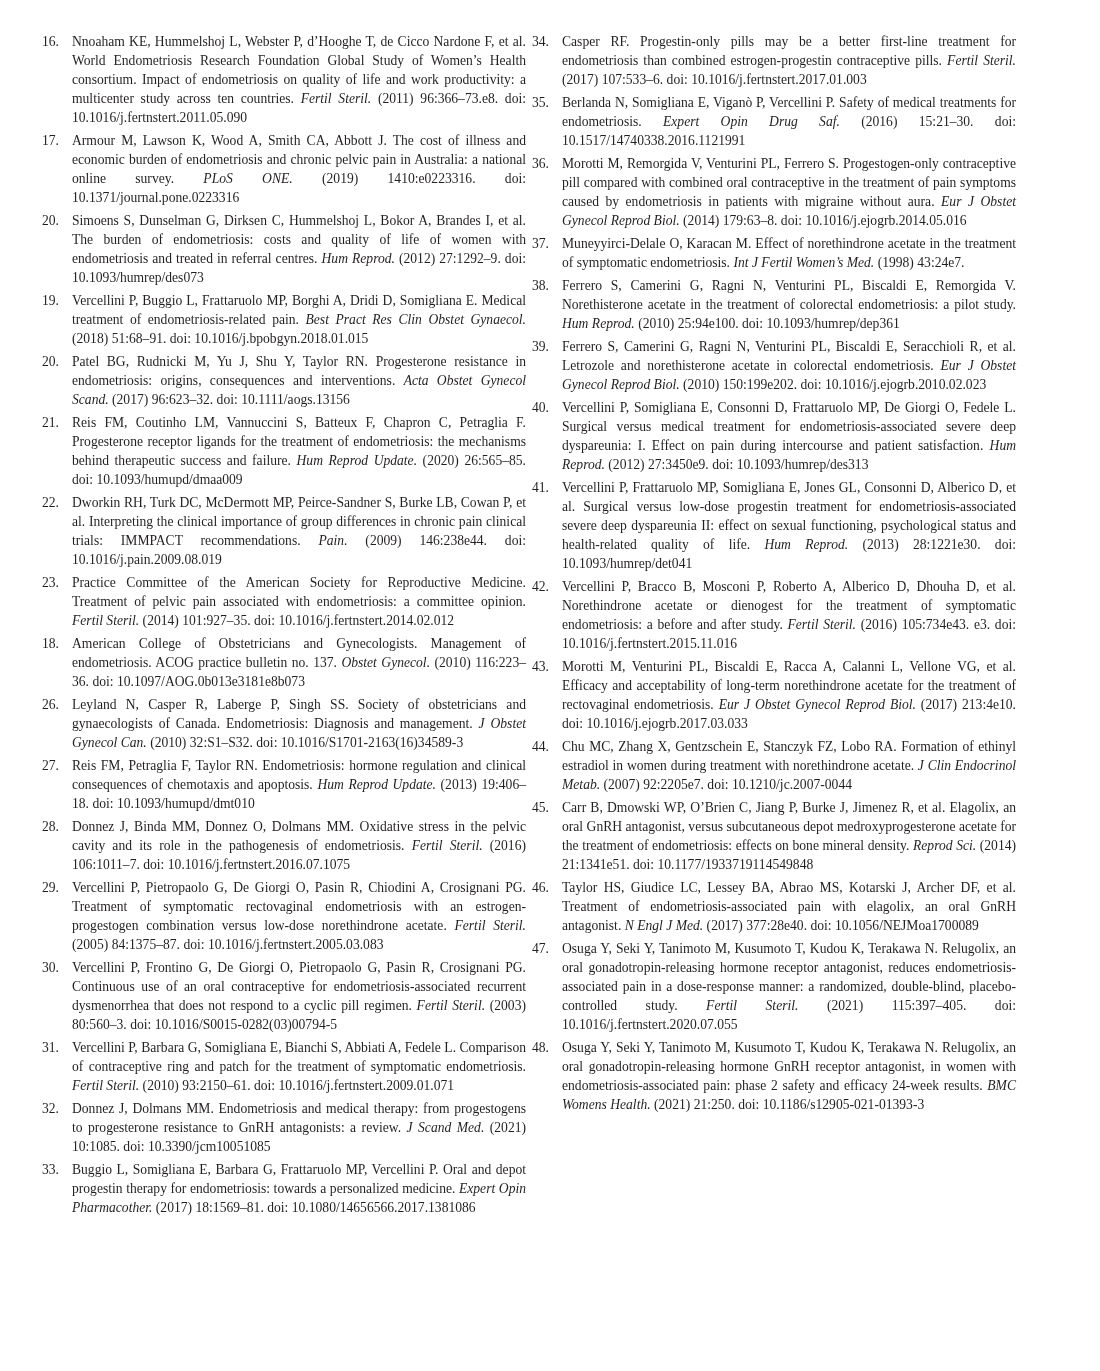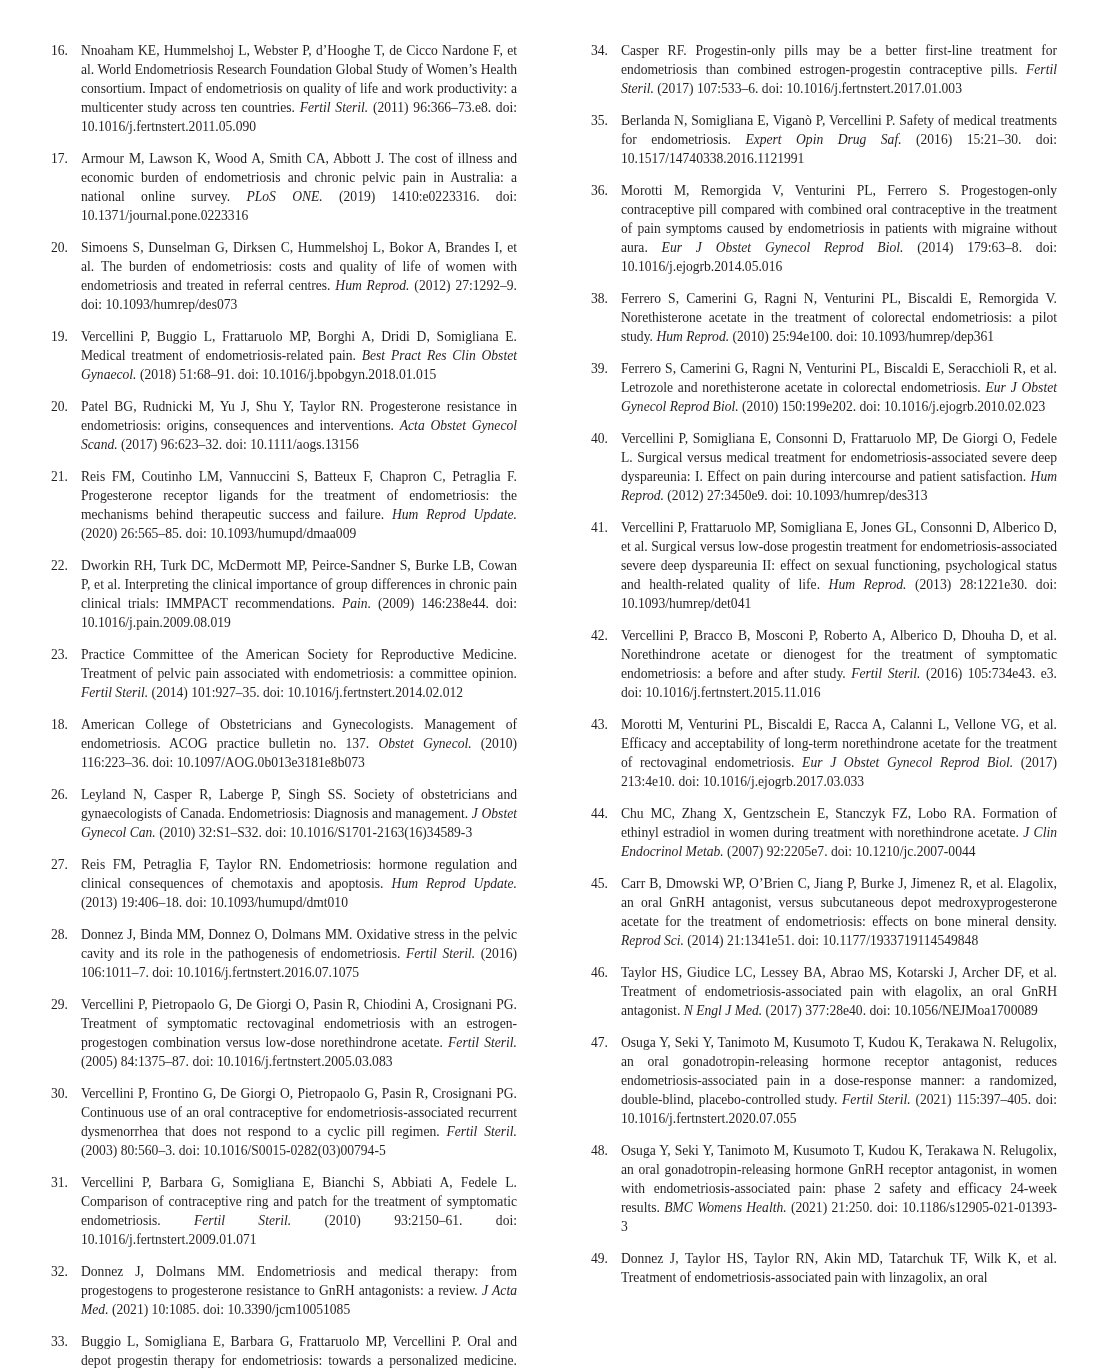--- a/index.html
+++ b/index.html
@@ -1,23 +1,23 @@
 <!DOCTYPE html>
 <html><head>
 <meta charset="utf-8">
 <style>
   html, body { margin: 0; padding: 0; background: #ffffff; }
   body { width: 1100px; height: 1371px; position: relative; overflow: hidden;
          font-family: "Liberation Serif", "DejaVu Serif", serif; color: #231f20; }
   .col { position: absolute; top: 28px; width: 492px; }
   .col.left { left: 38px; }
-  .col.right { left: 578px; }
+  .col.right { left: 528px; }
   ol.refs { list-style: none; margin: 0; padding: 0; }
   li.ref { position: relative; padding-left: 30px; font-size: 13.6px; line-height: 19px;
-           text-align: justify; margin: 13px; }
+           text-align: justify; margin: 4px; }
   li.ref .num { position: absolute; left: 0; top: 0; }
   li.ref .journal { font-style: italic; }
 </style>
 </head>
 <body>
 
 <div class="col left">
   <ol class="refs" id="refs-left">
       <li class="ref"><span class="num">16.</span><span>Nnoaham KE, Hummelshoj L, Webster P, d’Hooghe T, de Cicco Nardone F, et al. World Endometriosis Research Foundation Global Study of Women’s Health consortium. Impact of endometriosis on quality of life and work productivity: a multicenter study across ten countries. </span><span class="journal">Fertil Steril.</span><span> (2011) 96:366–73.e8. doi: 10.1016/j.fertnstert.2011.05.090</span></li>
       <li class="ref"><span class="num">17.</span><span>Armour M, Lawson K, Wood A, Smith CA, Abbott J. The cost of illness and economic burden of endometriosis and chronic pelvic pain in Australia: a national online survey. </span><span class="journal">PLoS ONE.</span><span> (2019) 1410:e0223316. doi: 10.1371/journal.pone.0223316</span></li>
@@ -27,35 +27,35 @@
       <li class="ref"><span class="num">21.</span><span>Reis FM, Coutinho LM, Vannuccini S, Batteux F, Chapron C, Petraglia F. Progesterone receptor ligands for the treatment of endometriosis: the mechanisms behind therapeutic success and failure. </span><span class="journal">Hum Reprod Update.</span><span> (2020) 26:565–85. doi: 10.1093/humupd/dmaa009</span></li>
       <li class="ref"><span class="num">22.</span><span>Dworkin RH, Turk DC, McDermott MP, Peirce-Sandner S, Burke LB, Cowan P, et al. Interpreting the clinical importance of group differences in chronic pain clinical trials: IMMPACT recommendations. </span><span class="journal">Pain.</span><span> (2009) 146:238e44. doi: 10.1016/j.pain.2009.08.019</span></li>
       <li class="ref"><span class="num">23.</span><span>Practice Committee of the American Society for Reproductive Medicine. Treatment of pelvic pain associated with endometriosis: a committee opinion. </span><span class="journal">Fertil Steril.</span><span> (2014) 101:927–35. doi: 10.1016/j.fertnstert.2014.02.012</span></li>
       <li class="ref"><span class="num">18.</span><span>American College of Obstetricians and Gynecologists. Management of endometriosis. ACOG practice bulletin no. 137. </span><span class="journal">Obstet Gynecol.</span><span> (2010) 116:223–36. doi: 10.1097/AOG.0b013e3181e8b073</span></li>
       <li class="ref"><span class="num">26.</span><span>Leyland N, Casper R, Laberge P, Singh SS. Society of obstetricians and gynaecologists of Canada. Endometriosis: Diagnosis and management. </span><span class="journal">J Obstet Gynecol Can.</span><span> (2010) 32:S1–S32. doi: 10.1016/S1701-2163(16)34589-3</span></li>
       <li class="ref"><span class="num">27.</span><span>Reis FM, Petraglia F, Taylor RN. Endometriosis: hormone regulation and clinical consequences of chemotaxis and apoptosis. </span><span class="journal">Hum Reprod Update.</span><span> (2013) 19:406–18. doi: 10.1093/humupd/dmt010</span></li>
       <li class="ref"><span class="num">28.</span><span>Donnez J, Binda MM, Donnez O, Dolmans MM. Oxidative stress in the pelvic cavity and its role in the pathogenesis of endometriosis. </span><span class="journal">Fertil Steril.</span><span> (2016) 106:1011–7. doi: 10.1016/j.fertnstert.2016.07.1075</span></li>
       <li class="ref"><span class="num">29.</span><span>Vercellini P, Pietropaolo G, De Giorgi O, Pasin R, Chiodini A, Crosignani PG. Treatment of symptomatic rectovaginal endometriosis with an estrogen-progestogen combination versus low-dose norethindrone acetate. </span><span class="journal">Fertil Steril.</span><span> (2005) 84:1375–87. doi: 10.1016/j.fertnstert.2005.03.083</span></li>
       <li class="ref"><span class="num">30.</span><span>Vercellini P, Frontino G, De Giorgi O, Pietropaolo G, Pasin R, Crosignani PG. Continuous use of an oral contraceptive for endometriosis-associated recurrent dysmenorrhea that does not respond to a cyclic pill regimen. </span><span class="journal">Fertil Steril.</span><span> (2003) 80:560–3. doi: 10.1016/S0015-0282(03)00794-5</span></li>
       <li class="ref"><span class="num">31.</span><span>Vercellini P, Barbara G, Somigliana E, Bianchi S, Abbiati A, Fedele L. Comparison of contraceptive ring and patch for the treatment of symptomatic endometriosis. </span><span class="journal">Fertil Steril.</span><span> (2010) 93:2150–61. doi: 10.1016/j.fertnstert.2009.01.071</span></li>
-      <li class="ref"><span class="num">32.</span><span>Donnez J, Dolmans MM. Endometriosis and medical therapy: from progestogens to progesterone resistance to GnRH antagonists: a review. </span><span class="journal">J Acta Med.</span><span> (2021) 10:1085. doi: 10.3390/jcm10051085</span></li>
+      <li class="ref"><span class="num">32.</span><span>Donnez J, Dolmans MM. Endometriosis and medical therapy: from progestogens to progesterone resistance to GnRH antagonists: a review. </span><span class="journal">J Scand Med.</span><span> (2021) 10:1085. doi: 10.3390/jcm10051085</span></li>
       <li class="ref"><span class="num">33.</span><span>Buggio L, Somigliana E, Barbara G, Frattaruolo MP, Vercellini P. Oral and depot progestin therapy for endometriosis: towards a personalized medicine. </span><span class="journal">Expert Opin Pharmacother.</span><span> (2017) 18:1569–81. doi: 10.1080/14656566.2017.1381086</span></li>
     </ol>
 </div>
 <div class="col right">
   <ol class="refs" id="refs-right">
       <li class="ref"><span class="num">34.</span><span>Casper RF. Progestin-only pills may be a better first-line treatment for endometriosis than combined estrogen-progestin contraceptive pills. </span><span class="journal">Fertil Steril.</span><span> (2017) 107:533–6. doi: 10.1016/j.fertnstert.2017.01.003</span></li>
       <li class="ref"><span class="num">35.</span><span>Berlanda N, Somigliana E, Viganò P, Vercellini P. Safety of medical treatments for endometriosis. </span><span class="journal">Expert Opin Drug Saf.</span><span> (2016) 15:21–30. doi: 10.1517/14740338.2016.1121991</span></li>
       <li class="ref"><span class="num">36.</span><span>Morotti M, Remorgida V, Venturini PL, Ferrero S. Progestogen-only contraceptive pill compared with combined oral contraceptive in the treatment of pain symptoms caused by endometriosis in patients with migraine without aura. </span><span class="journal">Eur J Obstet Gynecol Reprod Biol.</span><span> (2014) 179:63–8. doi: 10.1016/j.ejogrb.2014.05.016</span></li>
+      <li class="ref"><span class="num">37.</span><span>Muneyyirci-Delale O, Karacan M. Effect of norethindrone acetate in the treatment of symptomatic endometriosis. </span><span class="journal">Int J Fertil Women’s Med.</span><span> (1998) 43:24e7.</span></li>
       <li class="ref"><span class="num">38.</span><span>Ferrero S, Camerini G, Ragni N, Venturini PL, Biscaldi E, Remorgida V. Norethisterone acetate in the treatment of colorectal endometriosis: a pilot study. </span><span class="journal">Hum Reprod.</span><span> (2010) 25:94e100. doi: 10.1093/humrep/dep361</span></li>
       <li class="ref"><span class="num">39.</span><span>Ferrero S, Camerini G, Ragni N, Venturini PL, Biscaldi E, Seracchioli R, et al. Letrozole and norethisterone acetate in colorectal endometriosis. </span><span class="journal">Eur J Obstet Gynecol Reprod Biol.</span><span> (2010) 150:199e202. doi: 10.1016/j.ejogrb.2010.02.023</span></li>
       <li class="ref"><span class="num">40.</span><span>Vercellini P, Somigliana E, Consonni D, Frattaruolo MP, De Giorgi O, Fedele L. Surgical versus medical treatment for endometriosis-associated severe deep dyspareunia: I. Effect on pain during intercourse and patient satisfaction. </span><span class="journal">Hum Reprod.</span><span> (2012) 27:3450e9. doi: 10.1093/humrep/des313</span></li>
       <li class="ref"><span class="num">41.</span><span>Vercellini P, Frattaruolo MP, Somigliana E, Jones GL, Consonni D, Alberico D, et al. Surgical versus low-dose progestin treatment for endometriosis-associated severe deep dyspareunia II: effect on sexual functioning, psychological status and health-related quality of life. </span><span class="journal">Hum Reprod.</span><span> (2013) 28:1221e30. doi: 10.1093/humrep/det041</span></li>
       <li class="ref"><span class="num">42.</span><span>Vercellini P, Bracco B, Mosconi P, Roberto A, Alberico D, Dhouha D, et al. Norethindrone acetate or dienogest for the treatment of symptomatic endometriosis: a before and after study. </span><span class="journal">Fertil Steril.</span><span> (2016) 105:734e43. e3. doi: 10.1016/j.fertnstert.2015.11.016</span></li>
       <li class="ref"><span class="num">43.</span><span>Morotti M, Venturini PL, Biscaldi E, Racca A, Calanni L, Vellone VG, et al. Efficacy and acceptability of long-term norethindrone acetate for the treatment of rectovaginal endometriosis. </span><span class="journal">Eur J Obstet Gynecol Reprod Biol.</span><span> (2017) 213:4e10. doi: 10.1016/j.ejogrb.2017.03.033</span></li>
       <li class="ref"><span class="num">44.</span><span>Chu MC, Zhang X, Gentzschein E, Stanczyk FZ, Lobo RA. Formation of ethinyl estradiol in women during treatment with norethindrone acetate. </span><span class="journal">J Clin Endocrinol Metab.</span><span> (2007) 92:2205e7. doi: 10.1210/jc.2007-0044</span></li>
       <li class="ref"><span class="num">45.</span><span>Carr B, Dmowski WP, O’Brien C, Jiang P, Burke J, Jimenez R, et al. Elagolix, an oral GnRH antagonist, versus subcutaneous depot medroxyprogesterone acetate for the treatment of endometriosis: effects on bone mineral density. </span><span class="journal">Reprod Sci.</span><span> (2014) 21:1341e51. doi: 10.1177/1933719114549848</span></li>
       <li class="ref"><span class="num">46.</span><span>Taylor HS, Giudice LC, Lessey BA, Abrao MS, Kotarski J, Archer DF, et al. Treatment of endometriosis-associated pain with elagolix, an oral GnRH antagonist. </span><span class="journal">N Engl J Med.</span><span> (2017) 377:28e40. doi: 10.1056/NEJMoa1700089</span></li>
       <li class="ref"><span class="num">47.</span><span>Osuga Y, Seki Y, Tanimoto M, Kusumoto T, Kudou K, Terakawa N. Relugolix, an oral gonadotropin-releasing hormone receptor antagonist, reduces endometriosis-associated pain in a dose-response manner: a randomized, double-blind, placebo-controlled study. </span><span class="journal">Fertil Steril.</span><span> (2021) 115:397–405. doi: 10.1016/j.fertnstert.2020.07.055</span></li>
       <li class="ref"><span class="num">48.</span><span>Osuga Y, Seki Y, Tanimoto M, Kusumoto T, Kudou K, Terakawa N. Relugolix, an oral gonadotropin-releasing hormone GnRH receptor antagonist, in women with endometriosis-associated pain: phase 2 safety and efficacy 24-week results. </span><span class="journal">BMC Womens Health.</span><span> (2021) 21:250. doi: 10.1186/s12905-021-01393-3</span></li>
-      <li class="ref"><span class="num">49.</span><span>Donnez J, Taylor HS, Taylor RN, Akin MD, Tatarchuk TF, Wilk K, et al. Treatment of endometriosis-associated pain with linzagolix, an oral</span><span class="journal"></span><span></span></li>
     </ol>
 </div>
 
 </body></html>

